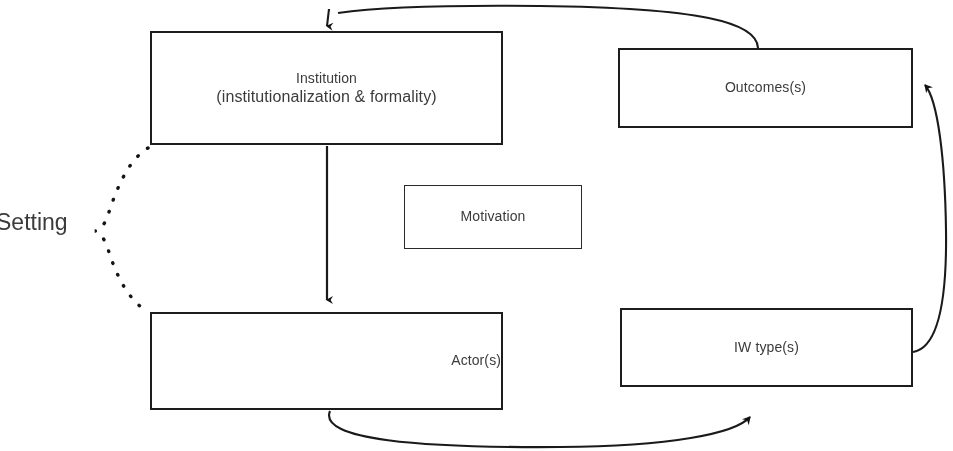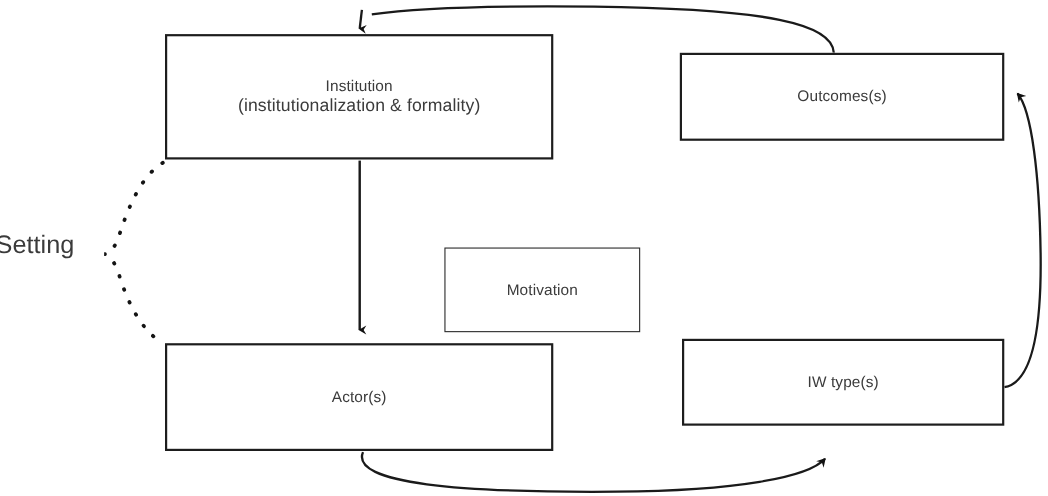--- a/index.html
+++ b/index.html
@@ -48,22 +48,22 @@
     font-size: 16px;
     font-weight: 300;
     letter-spacing: 0.1px;
     white-space: nowrap;
   }
   .node--thin {
     border: 1.5px solid #2a2a2a;
   }
   #node-institution { left: 150px; top: 31px; width: 353px; height: 114px; }
   #node-outcomes    { left: 618px; top: 48px; width: 295px; height: 80px; }
-  #node-motivation  { left: 404px; top: 185px; width: 178px; height: 77px; margin-top: 40px; }
-  #node-actors      { left: 150px; top: 312px; width: 353px; height: 98px; }
+  #node-motivation  { left: 404px; top: 185px; width: 178px; height: 64px; }
+  #node-actors      { left: 150px; top: 312px; width: 353px; height: 98px; align-items: flex-end; }
   #node-iwtypes     { left: 620px; top: 308px; width: 293px; height: 79px; }
 
   #setting-label {
     position: absolute;
     left: -4px;
     top: 209px;
     font-size: 23px;
     font-weight: 300;
     color: #3b3b3b;
     white-space: nowrap;

